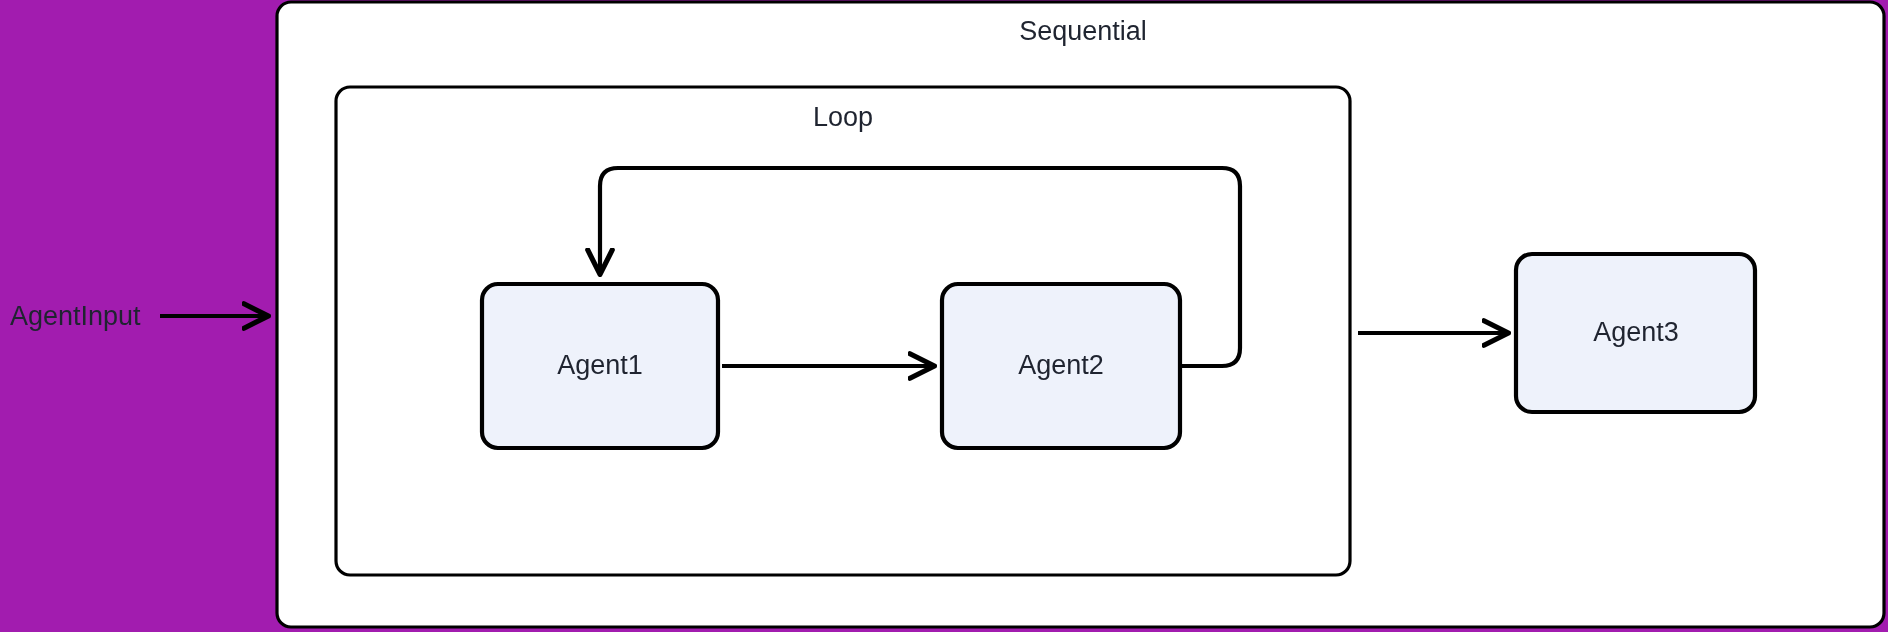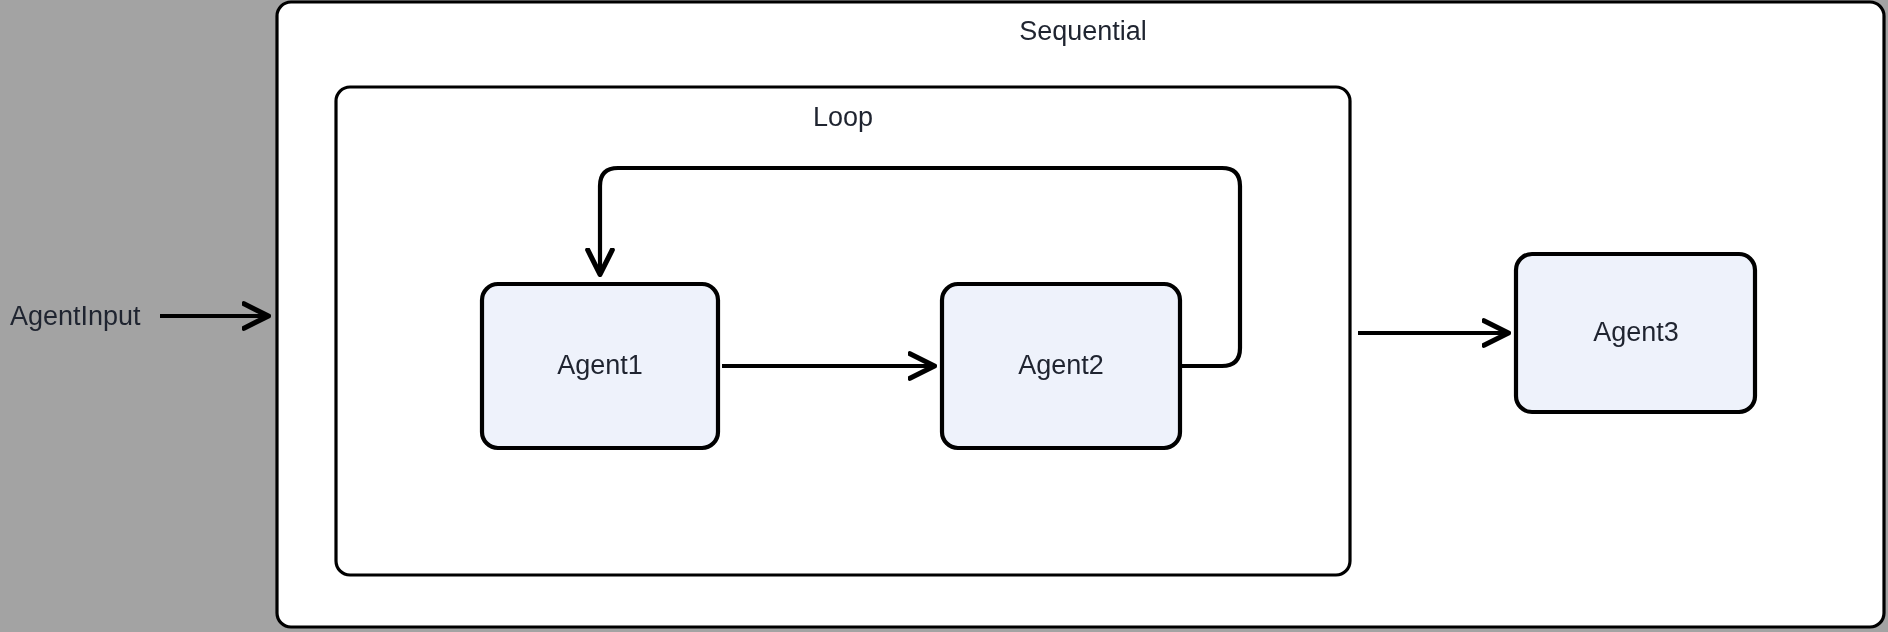--- a/index.html
+++ b/index.html
@@ -8,21 +8,21 @@
     padding: 0;
     background: #ffffff;
   }
   body {
     font-family: "Liberation Sans", "DejaVu Sans", sans-serif;
   }
   #diagram-root {
     position: relative;
     width: 1888px;
     height: 632px;
-    background: #a3a3a3;
+    background: #a21caf;
     overflow: hidden;
   }
   #diagram-svg {
     position: absolute;
     top: 0;
     left: 0;
     width: 1888px;
     height: 632px;
   }
   .container-label {

